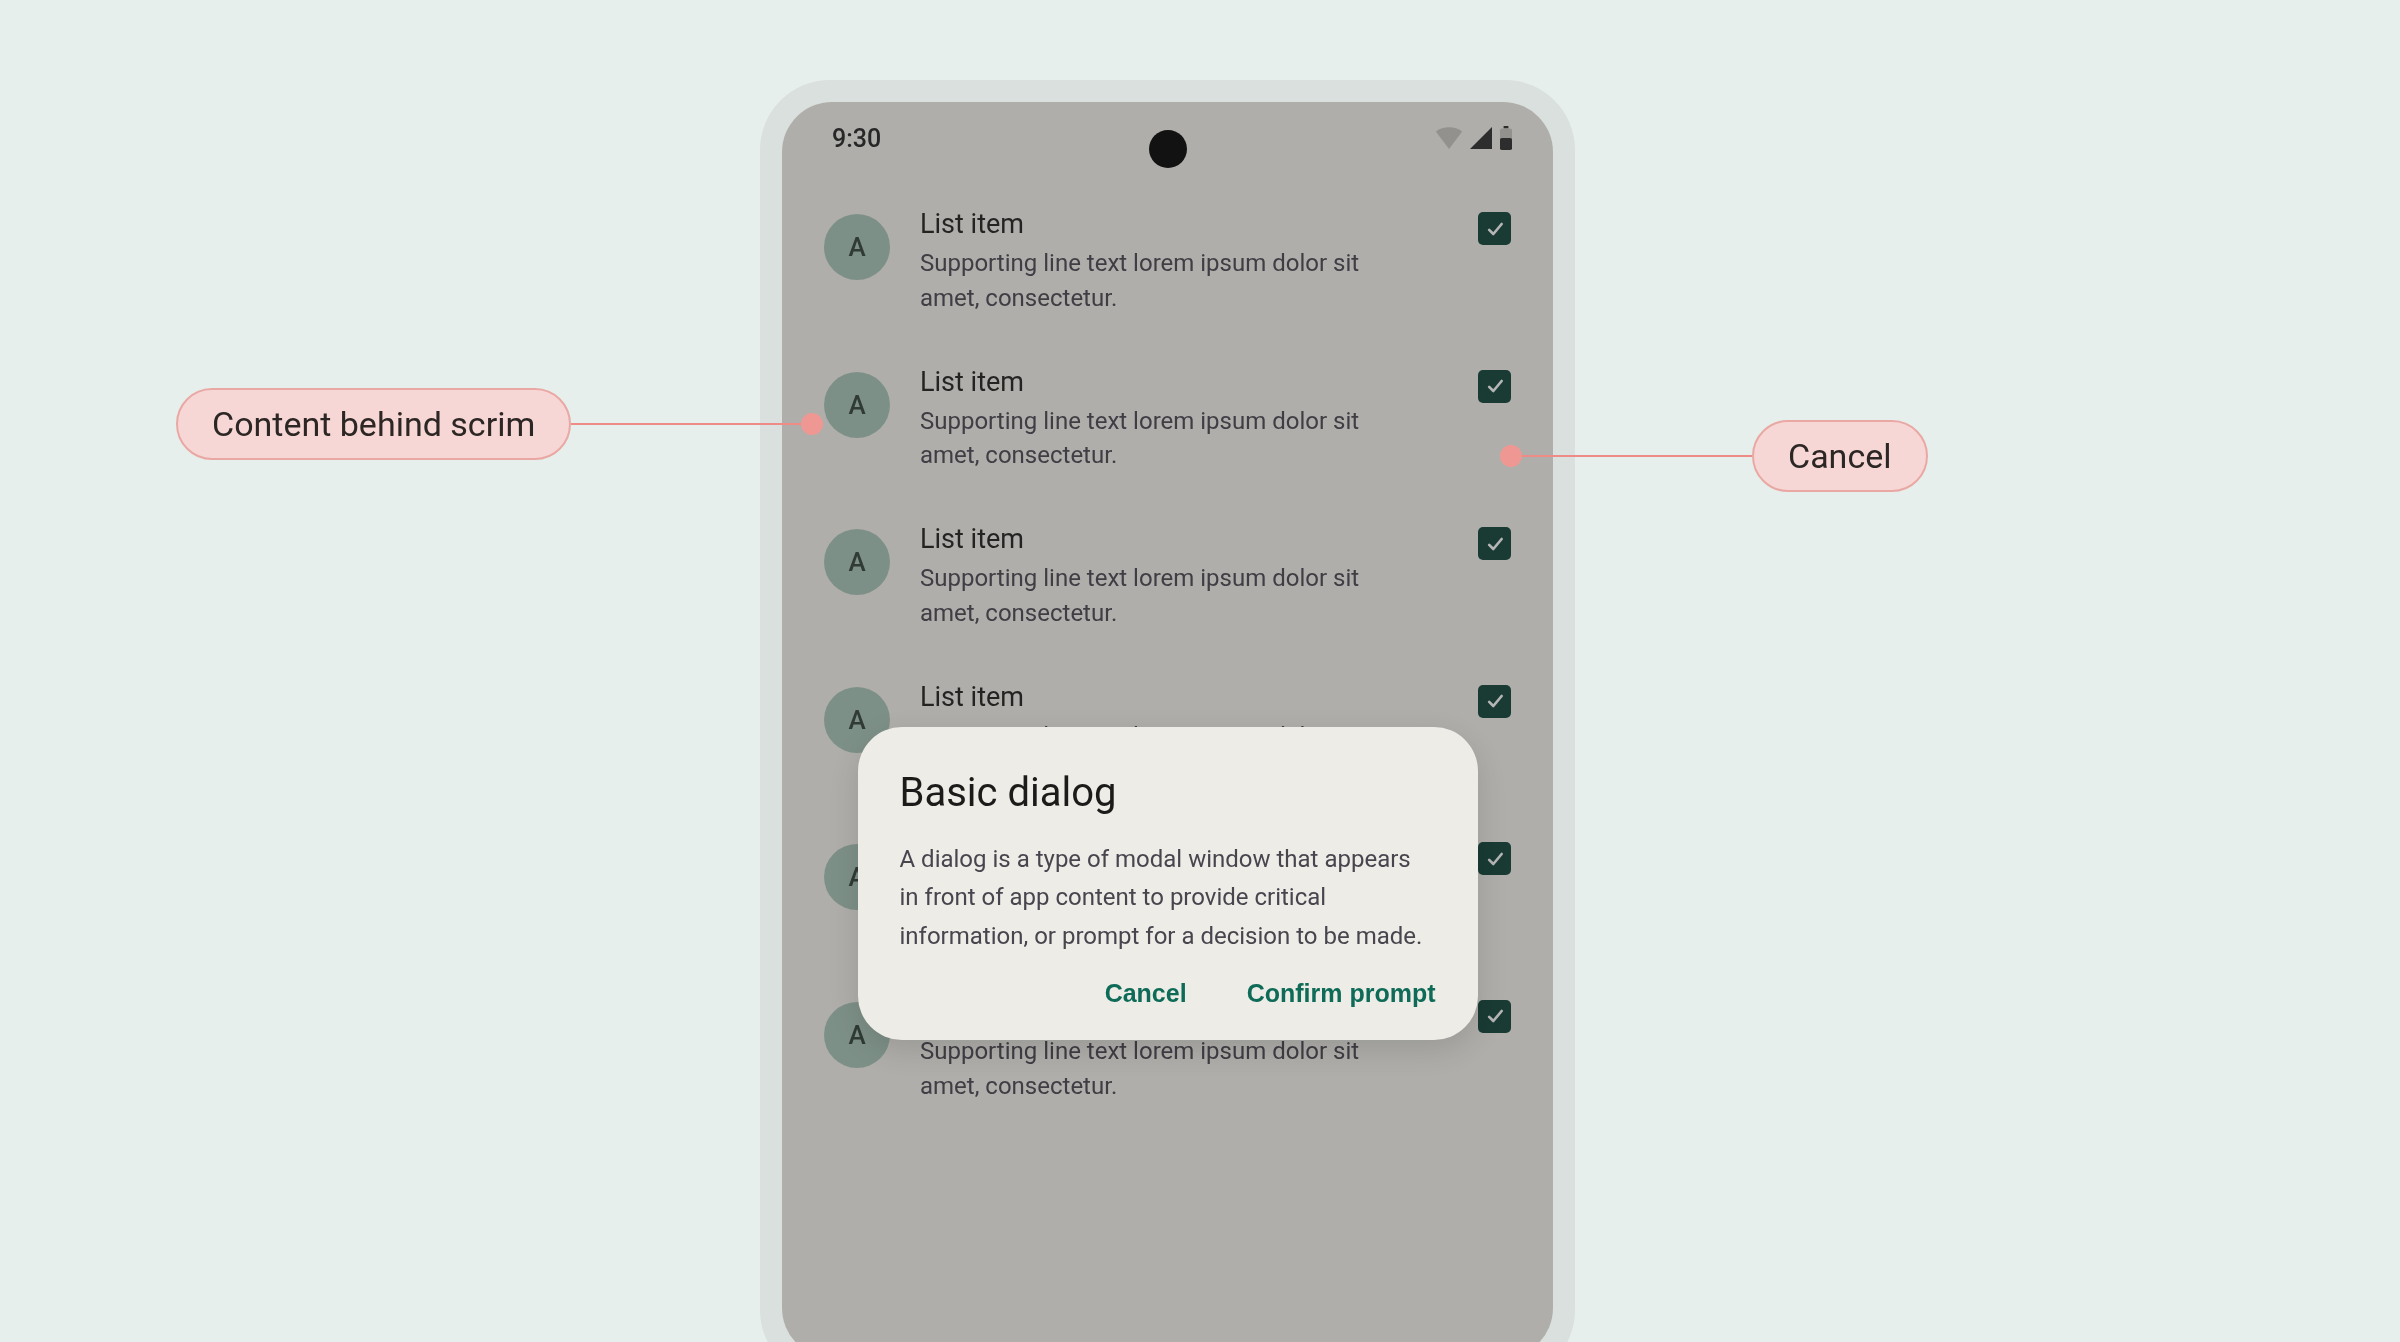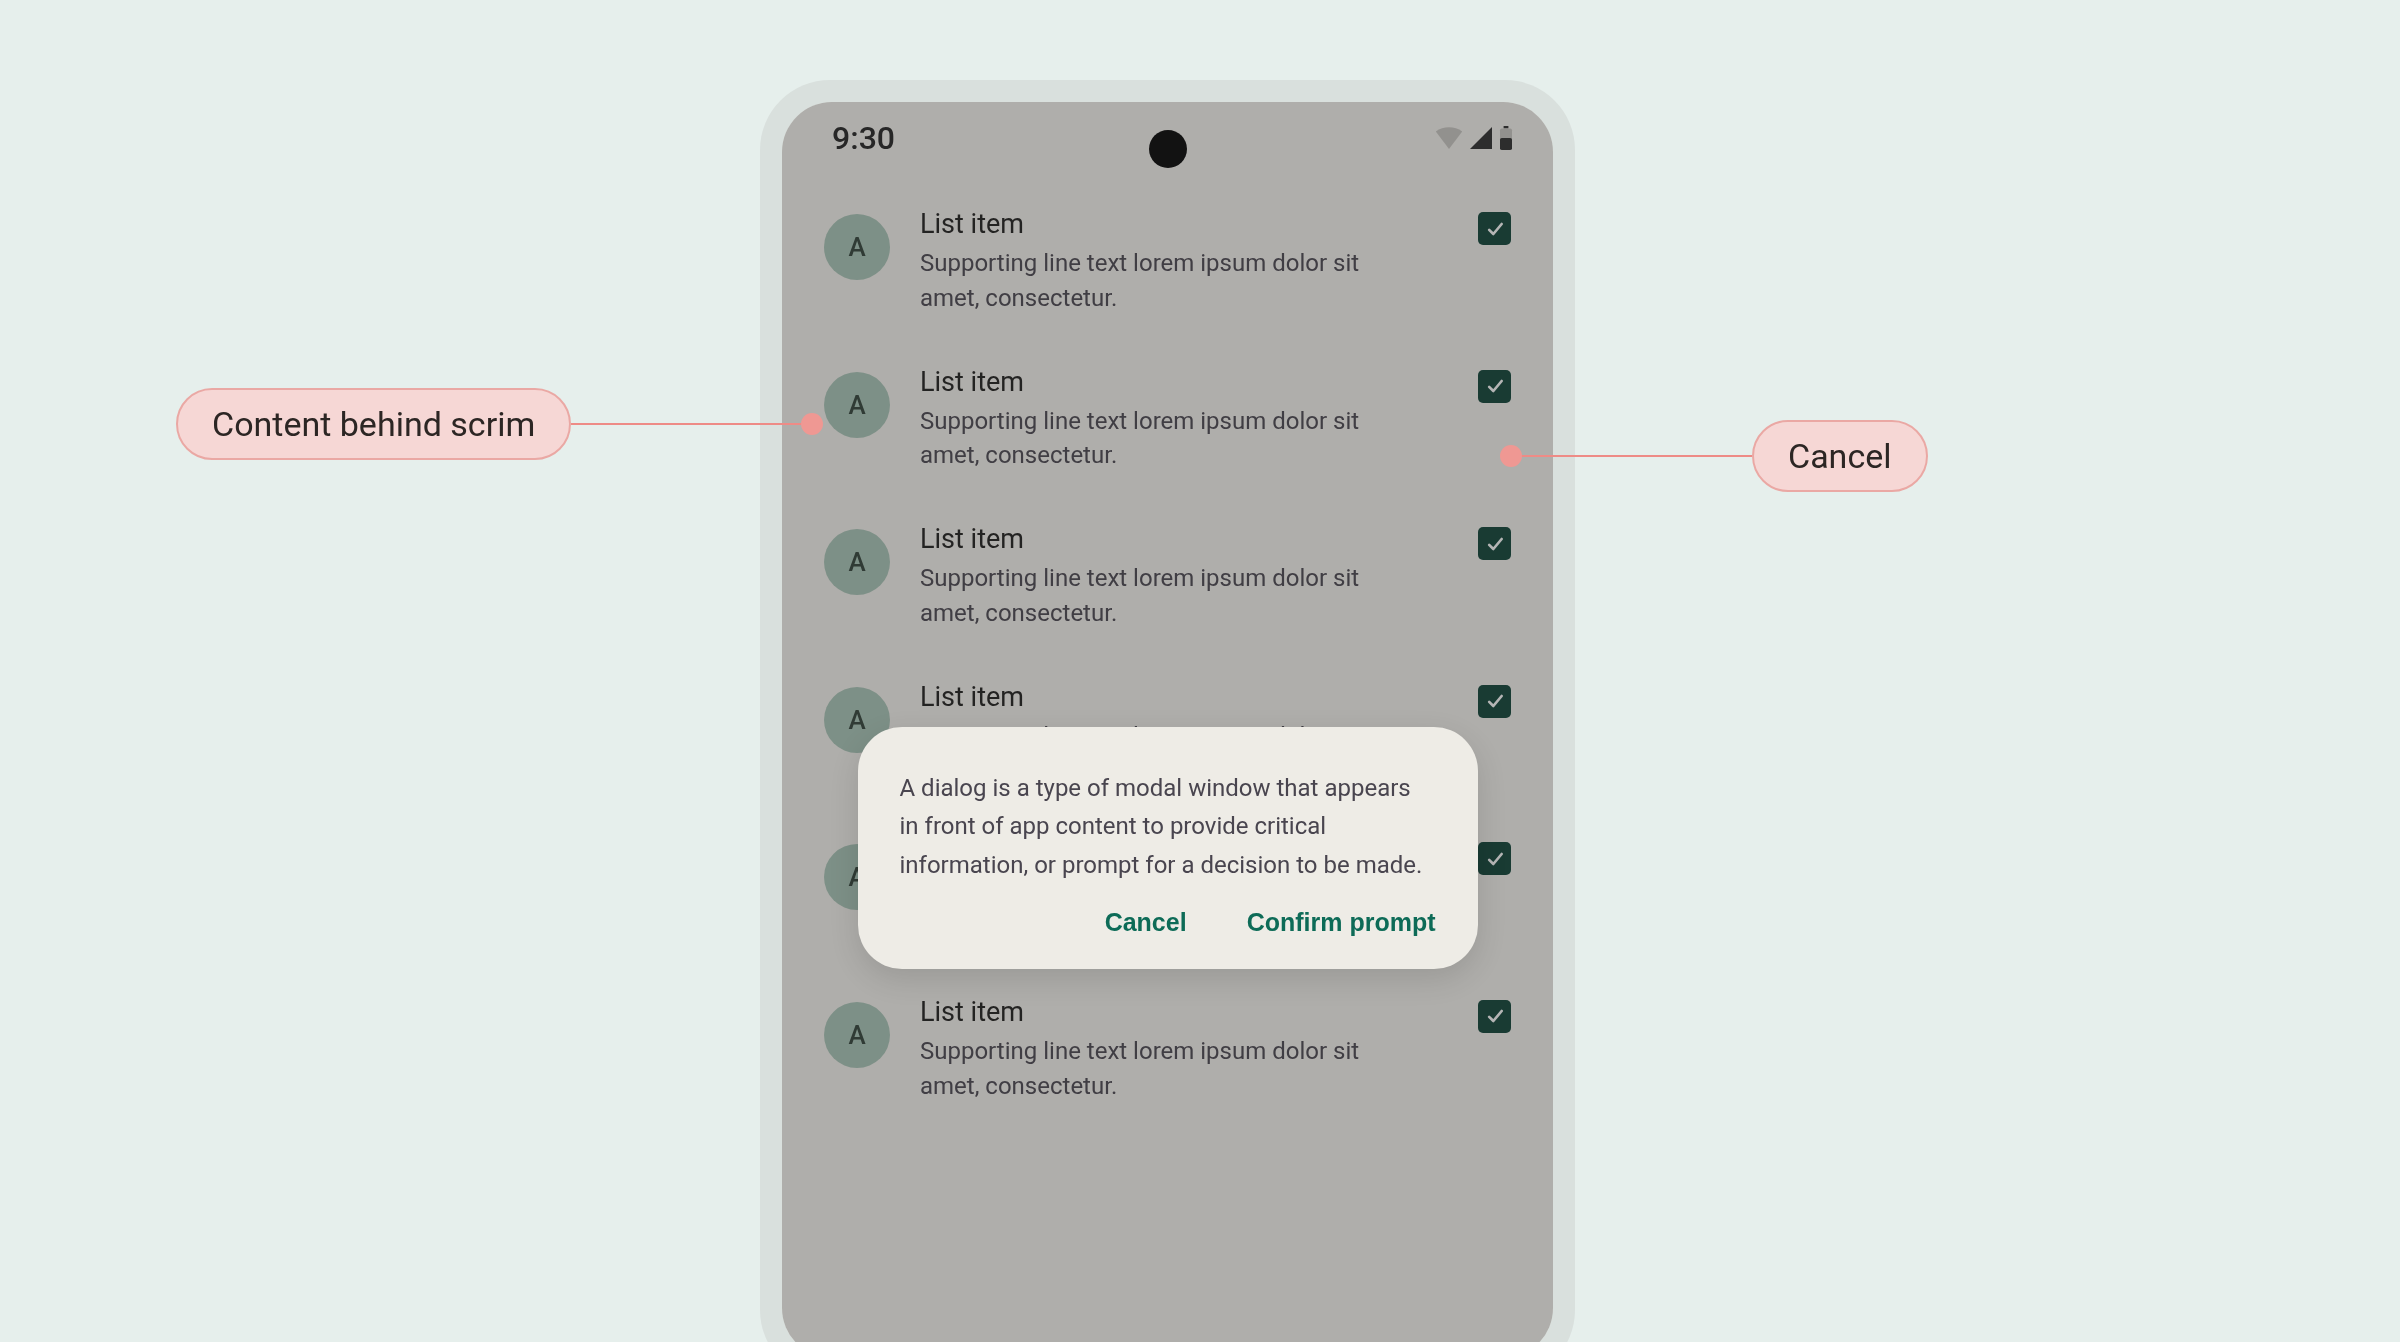--- a/index.html
+++ b/index.html
@@ -36,21 +36,21 @@
     overflow: hidden;
   }
 
   
   .status-bar {
     display: flex;
     align-items: center;
     justify-content: space-between;
     height: 72px;
     padding: 0 40px 0 50px;
-    font-size: 32px;
+    font-size: 25px;
     font-weight: 500;
     color: #222;
   }
   .status-right { display: flex; align-items: center; gap: 6px; }
   .status-right svg { display: block; }
   .camera-hole {
     position: absolute;
     top: 28px;
     left: 50%;
     transform: translateX(-50%);
@@ -296,20 +296,21 @@
                   <path d="M5 13 L10 18 L20 6" stroke="#fff" stroke-width="3.2" fill="none" stroke-linecap="round" stroke-linejoin="round"></path>
                 </svg>
               </span>
           </div>
         </div>
       </div>
 
       <div class="scrim"></div>
 
       <div class="dialog">
+        <div class="dialog-title">Basic dialog</div>
         <div class="dialog-body">A dialog is a type of modal window that appears in front of app content to provide critical information, or prompt for a decision to be made.</div>
         <div class="dialog-actions">
           <button class="dialog-btn">Cancel</button>
           <button class="dialog-btn">Confirm prompt</button>
         </div>
       </div>
 
     </div>
   </div>
 

